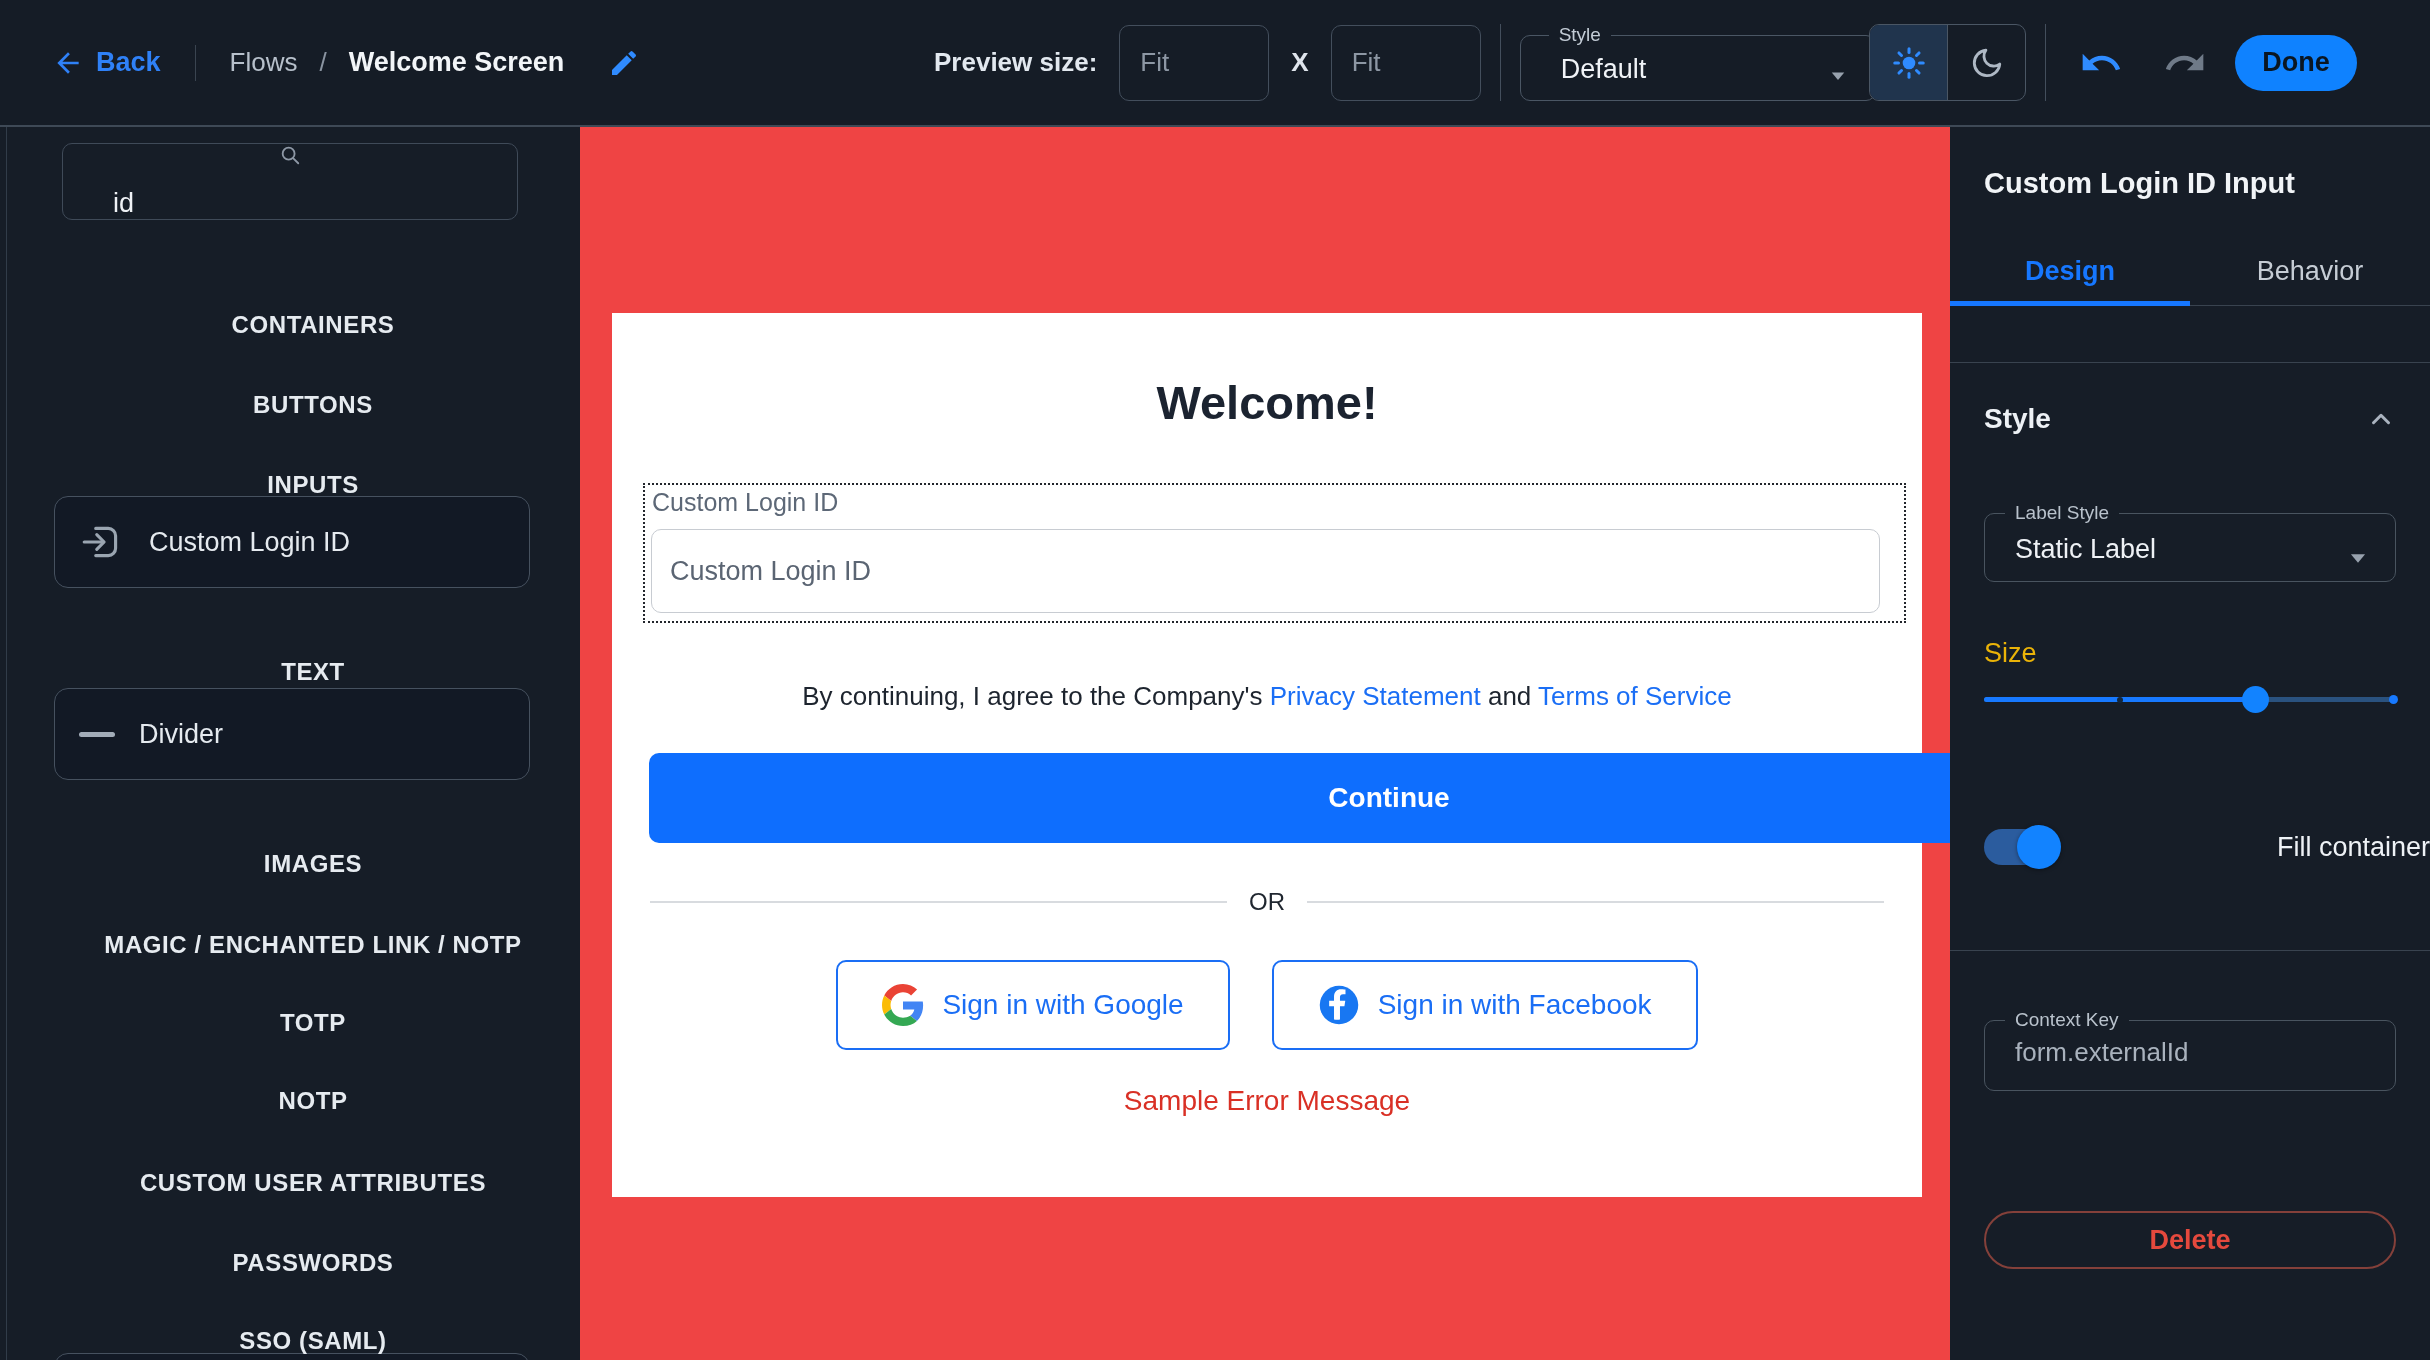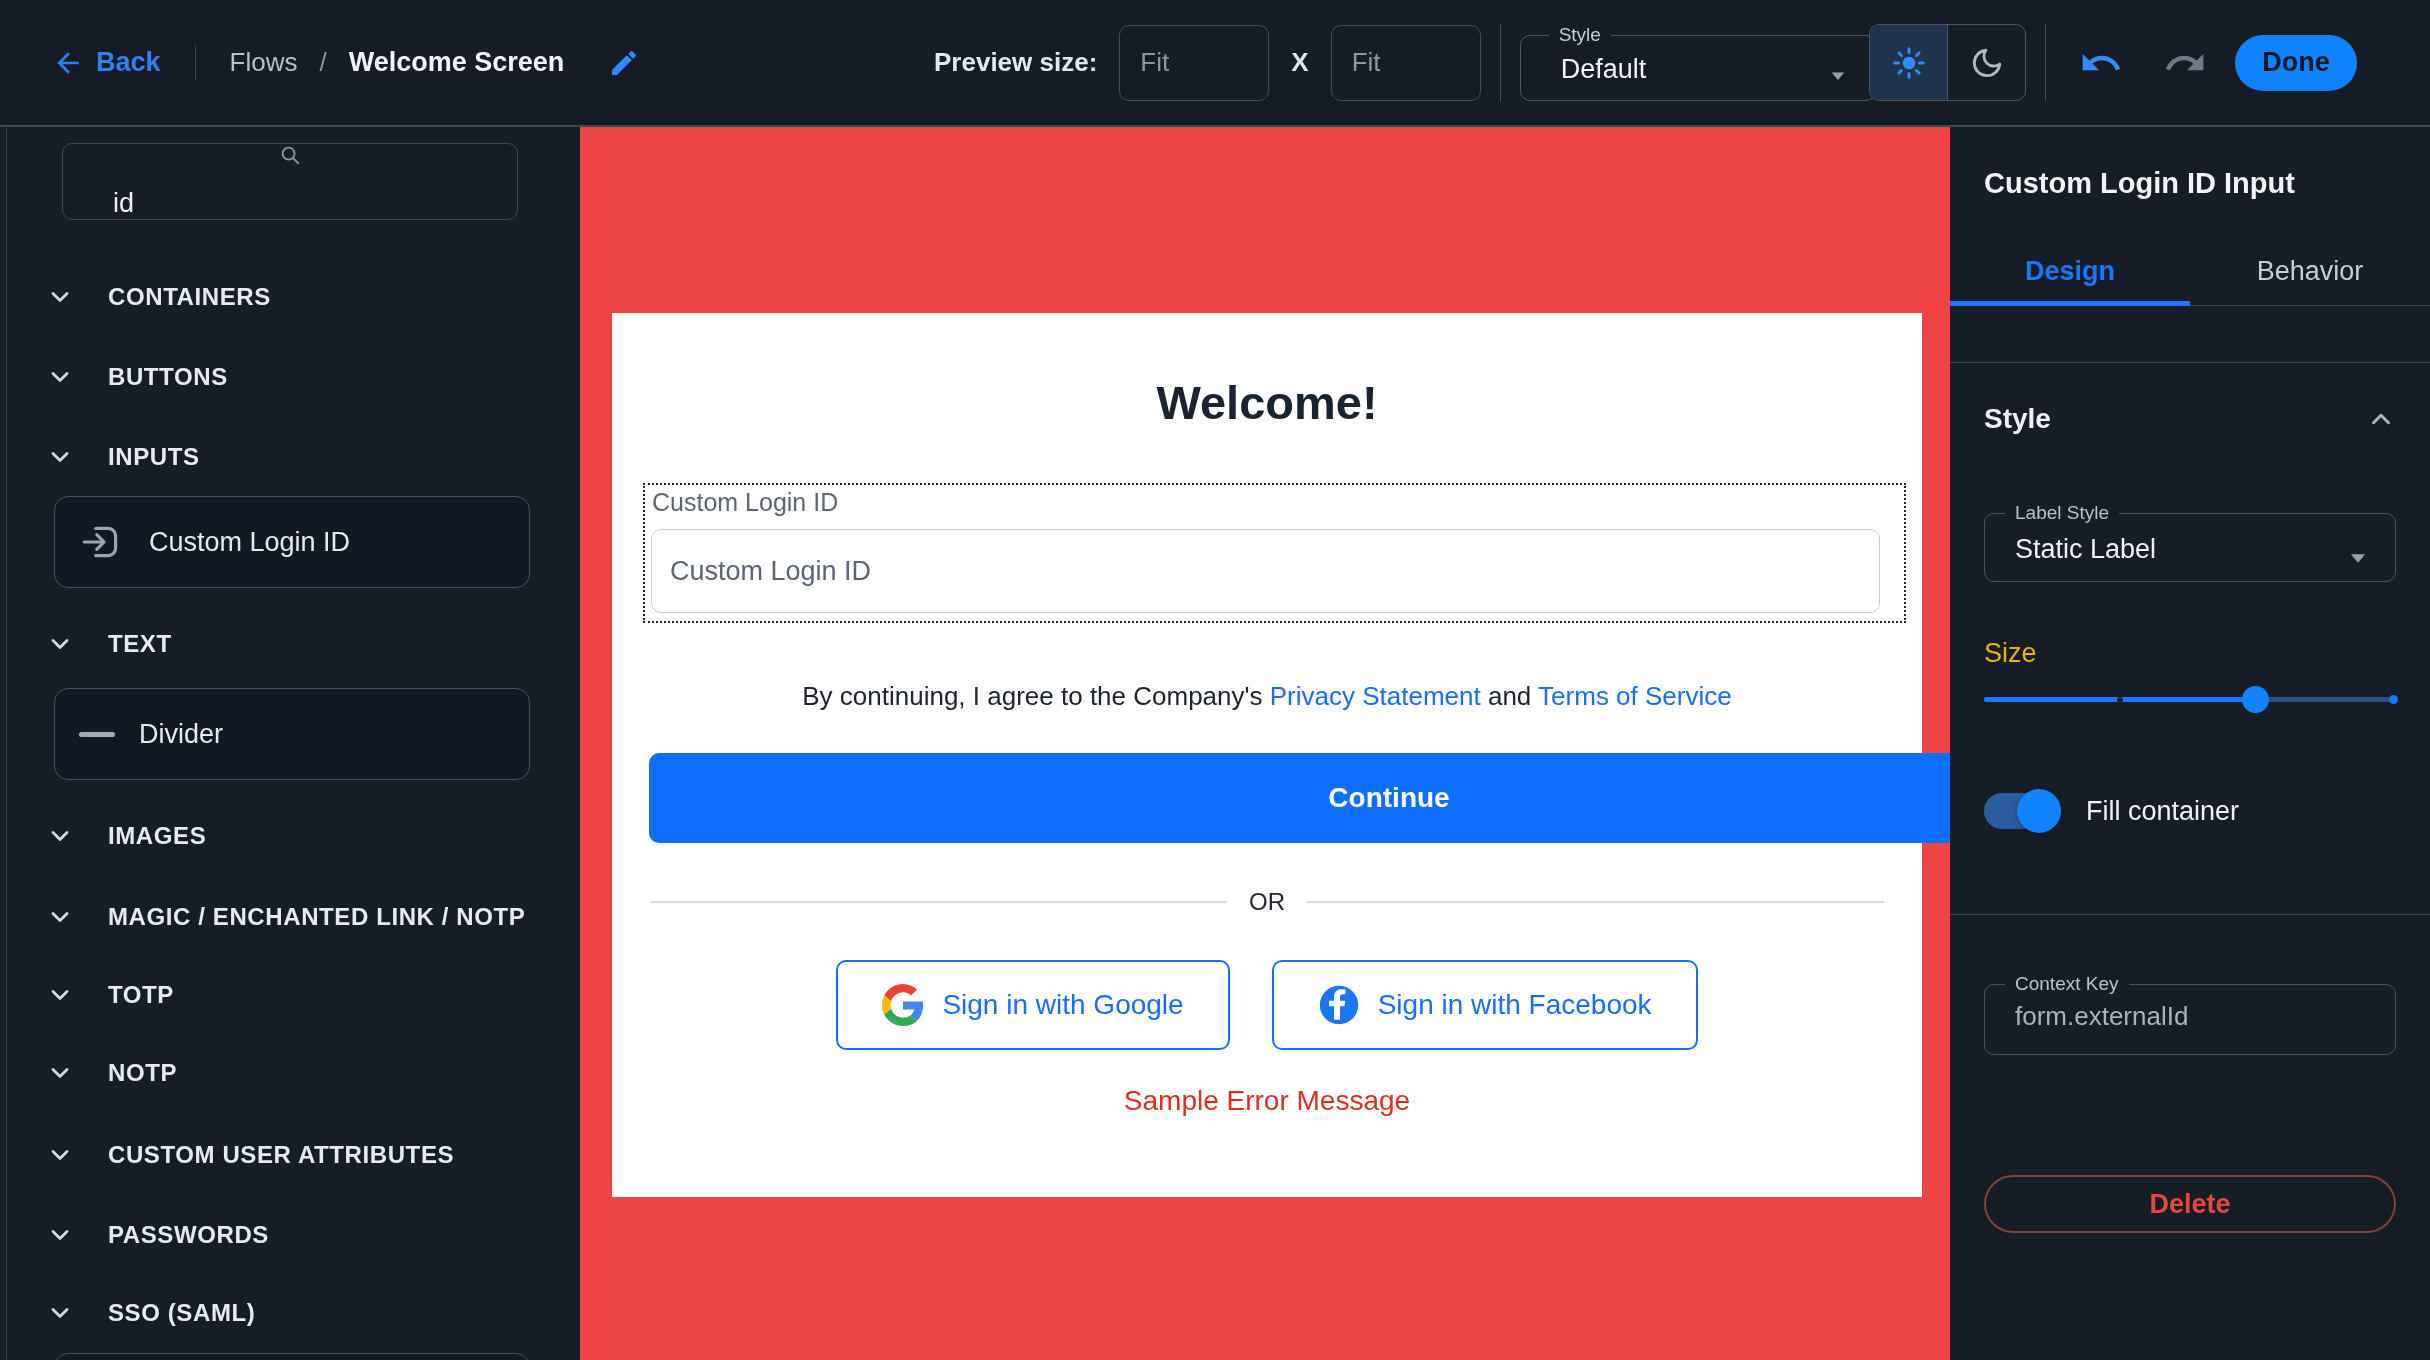--- a/index.html
+++ b/index.html
@@ -45,21 +45,21 @@
               font-family:"Liberation Sans", sans-serif;text-align:center; }
 
   
   .sidebar { position:absolute; left:0; top:127px; width:580px; height:1233px;
              background:#161d27; overflow:hidden; }
   .sidebar:before { content:""; position:absolute; left:6px; top:0; width:1px; height:100%; background:#313c49; }
   .search-box { margin:16px 0 0 62px; width:456px; height:77px; border:1.5px solid #3f4a58;
                 border-radius:10px; display:flex; align-items:center; padding:0 32px; gap:22px;flex-direction:column; }
   .search-box input { flex:1; background:transparent; border:none; outline:none; color:#eef1f5;
                       font-size:27px; font-family:"Liberation Sans", sans-serif; }
-  .sb-head { height:40px; display:flex; align-items:center; padding-left:46px; gap:34px; cursor:pointer; }
+  .sb-head { height:40px; display:flex; align-items:center; padding-left:46px; gap:34px; cursor:pointer;flex-direction:column; }
   .sb-head .lbl { color:#e6ebf0; font-size:24px; font-weight:600; letter-spacing:.6px; }
   .sb-card { margin-left:54px; width:476px; height:92px; background:#121925; border:1.5px solid #46515f;
              border-radius:14px; display:flex; align-items:center; padding-left:24px; gap:24px; cursor:grab; }
   .sb-card .lbl { color:#e5eaef; font-size:27px; }
   .mt57{margin-top:57px}.mt40{margin-top:40px}.mt41{margin-top:41px}.mt42{margin-top:42px}
   .mt38{margin-top:38px}.mt36{margin-top:36px}.mt24{margin-top:24px}.mt20{margin-top:20px}.mt19{margin-top:19px}
   .divider-glyph { width:36px; height:5px; border-radius:3px; background:#a2acb8; }
 
   
   .canvas { position:absolute; left:580px; top:127px; width:1370px; height:1233px; background:#ef4444; }
@@ -114,21 +114,21 @@
   .pfieldset.ctx input { position:absolute; left:30px; top:6px; width:340px; background:transparent; border:none;
                outline:none; font-size:26px; color:#a9b2bd; font-family:"Liberation Sans", sans-serif; }
   .size-label { margin:56px 0 0 34px; font-size:27px; color:#eab308; }
   .slider { position:relative; margin:16px 34px 0 34px; height:28px; cursor:pointer; }
   .slider .track { position:absolute; left:0; top:12px; width:100%; height:5px; border-radius:3px; background:#2a527f; }
   .slider .fill { position:absolute; left:0; top:12px; height:5px; border-radius:3px; background:#1779ff; }
   .slider .tick { position:absolute; top:12px; width:6px; height:6px; border-radius:50%; background:#14273b; transform:translateX(-3px); }
   .slider .enddot { position:absolute; right:-2px; top:10px; width:9px; height:9px; border-radius:50%; background:#1779ff; }
   .slider .thumb { position:absolute; top:1px; width:27px; height:27px; border-radius:50%;
                    background:#1283ff; transform:translateX(-14px); }
-  .toggle-row { margin:80px 0 0 34px; display:flex; align-items:center; gap:28px; }
+  .toggle-row { margin:116px 0 0 34px; display:flex; align-items:center; gap:28px;justify-content:space-between; }
   .switch { position:relative; width:74px; height:36px; border-radius:18px; background:#2b5c9e; cursor:pointer; }
   .switch .knob { position:absolute; right:-3px; top:-4px; width:44px; height:44px; border-radius:50%;
                   background:#1283ff; box-shadow:0 1px 4px rgba(0,0,0,.4); }
   .toggle-row .lbl { font-size:27px; color:#eef2f6; }
   .delete-btn { display:block; margin:120px 34px 0 34px; width:412px; height:58px; border-radius:29px;
                 background:transparent; border:2px solid #84403a; color:#e5493d; font-size:27px;
                 font-weight:600; cursor:pointer; font-family:"Liberation Sans", sans-serif; }
 </style>
 </head>
 <body>

